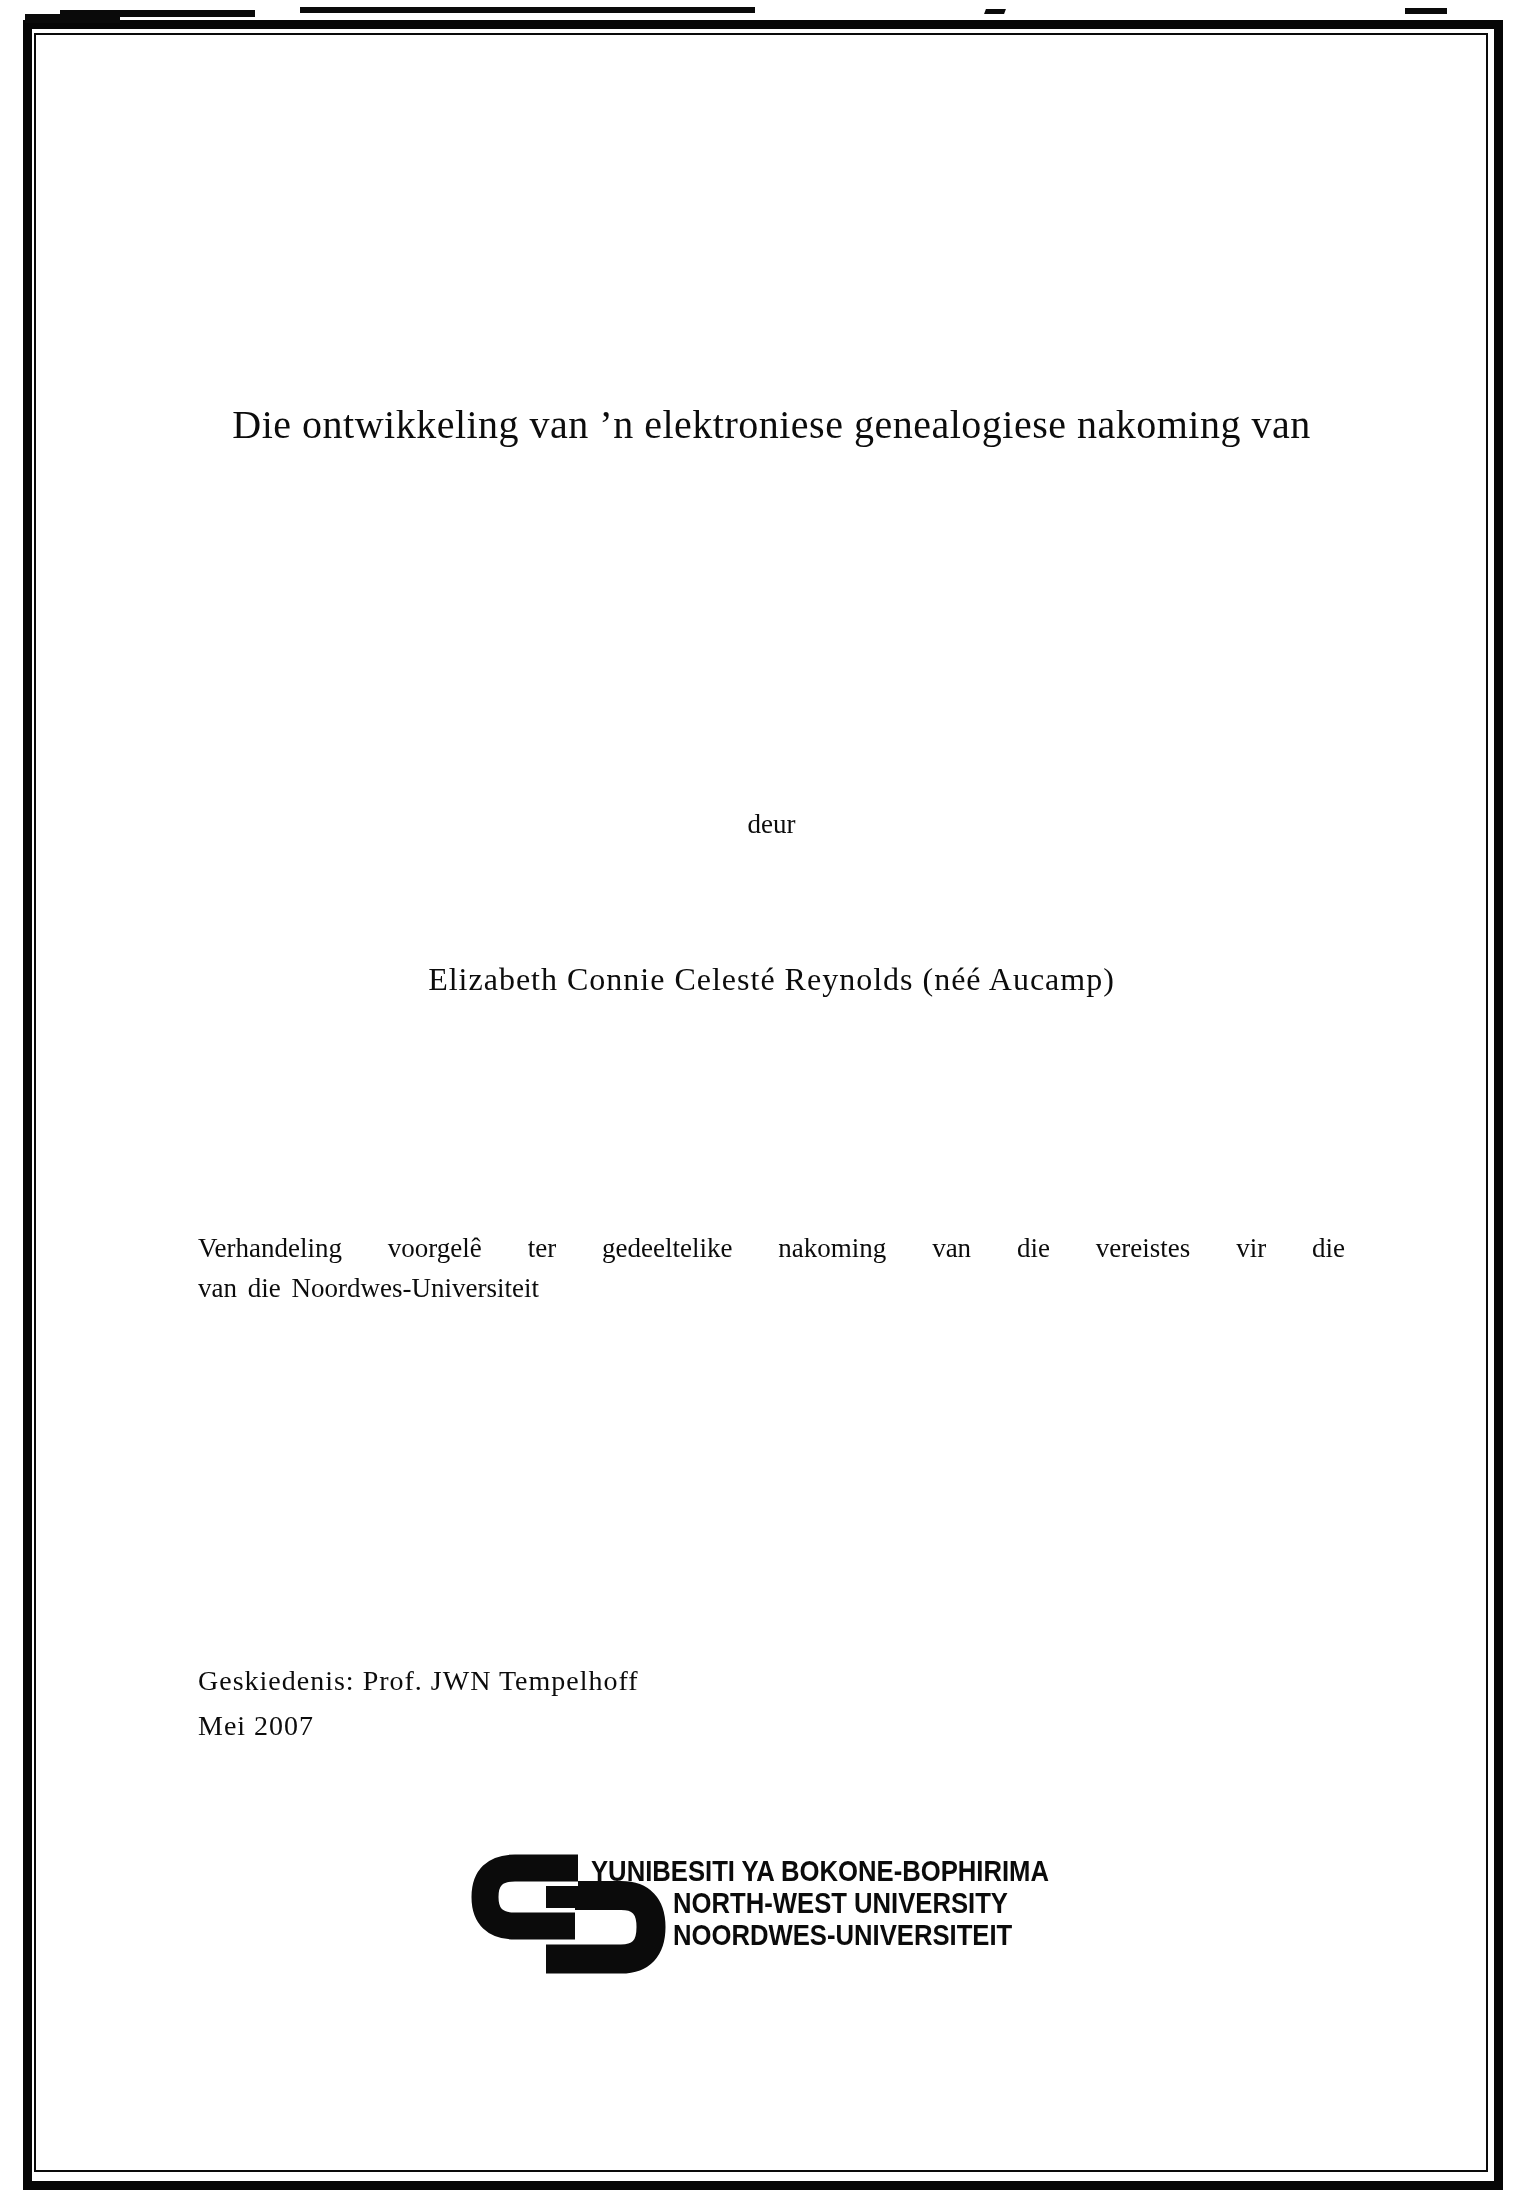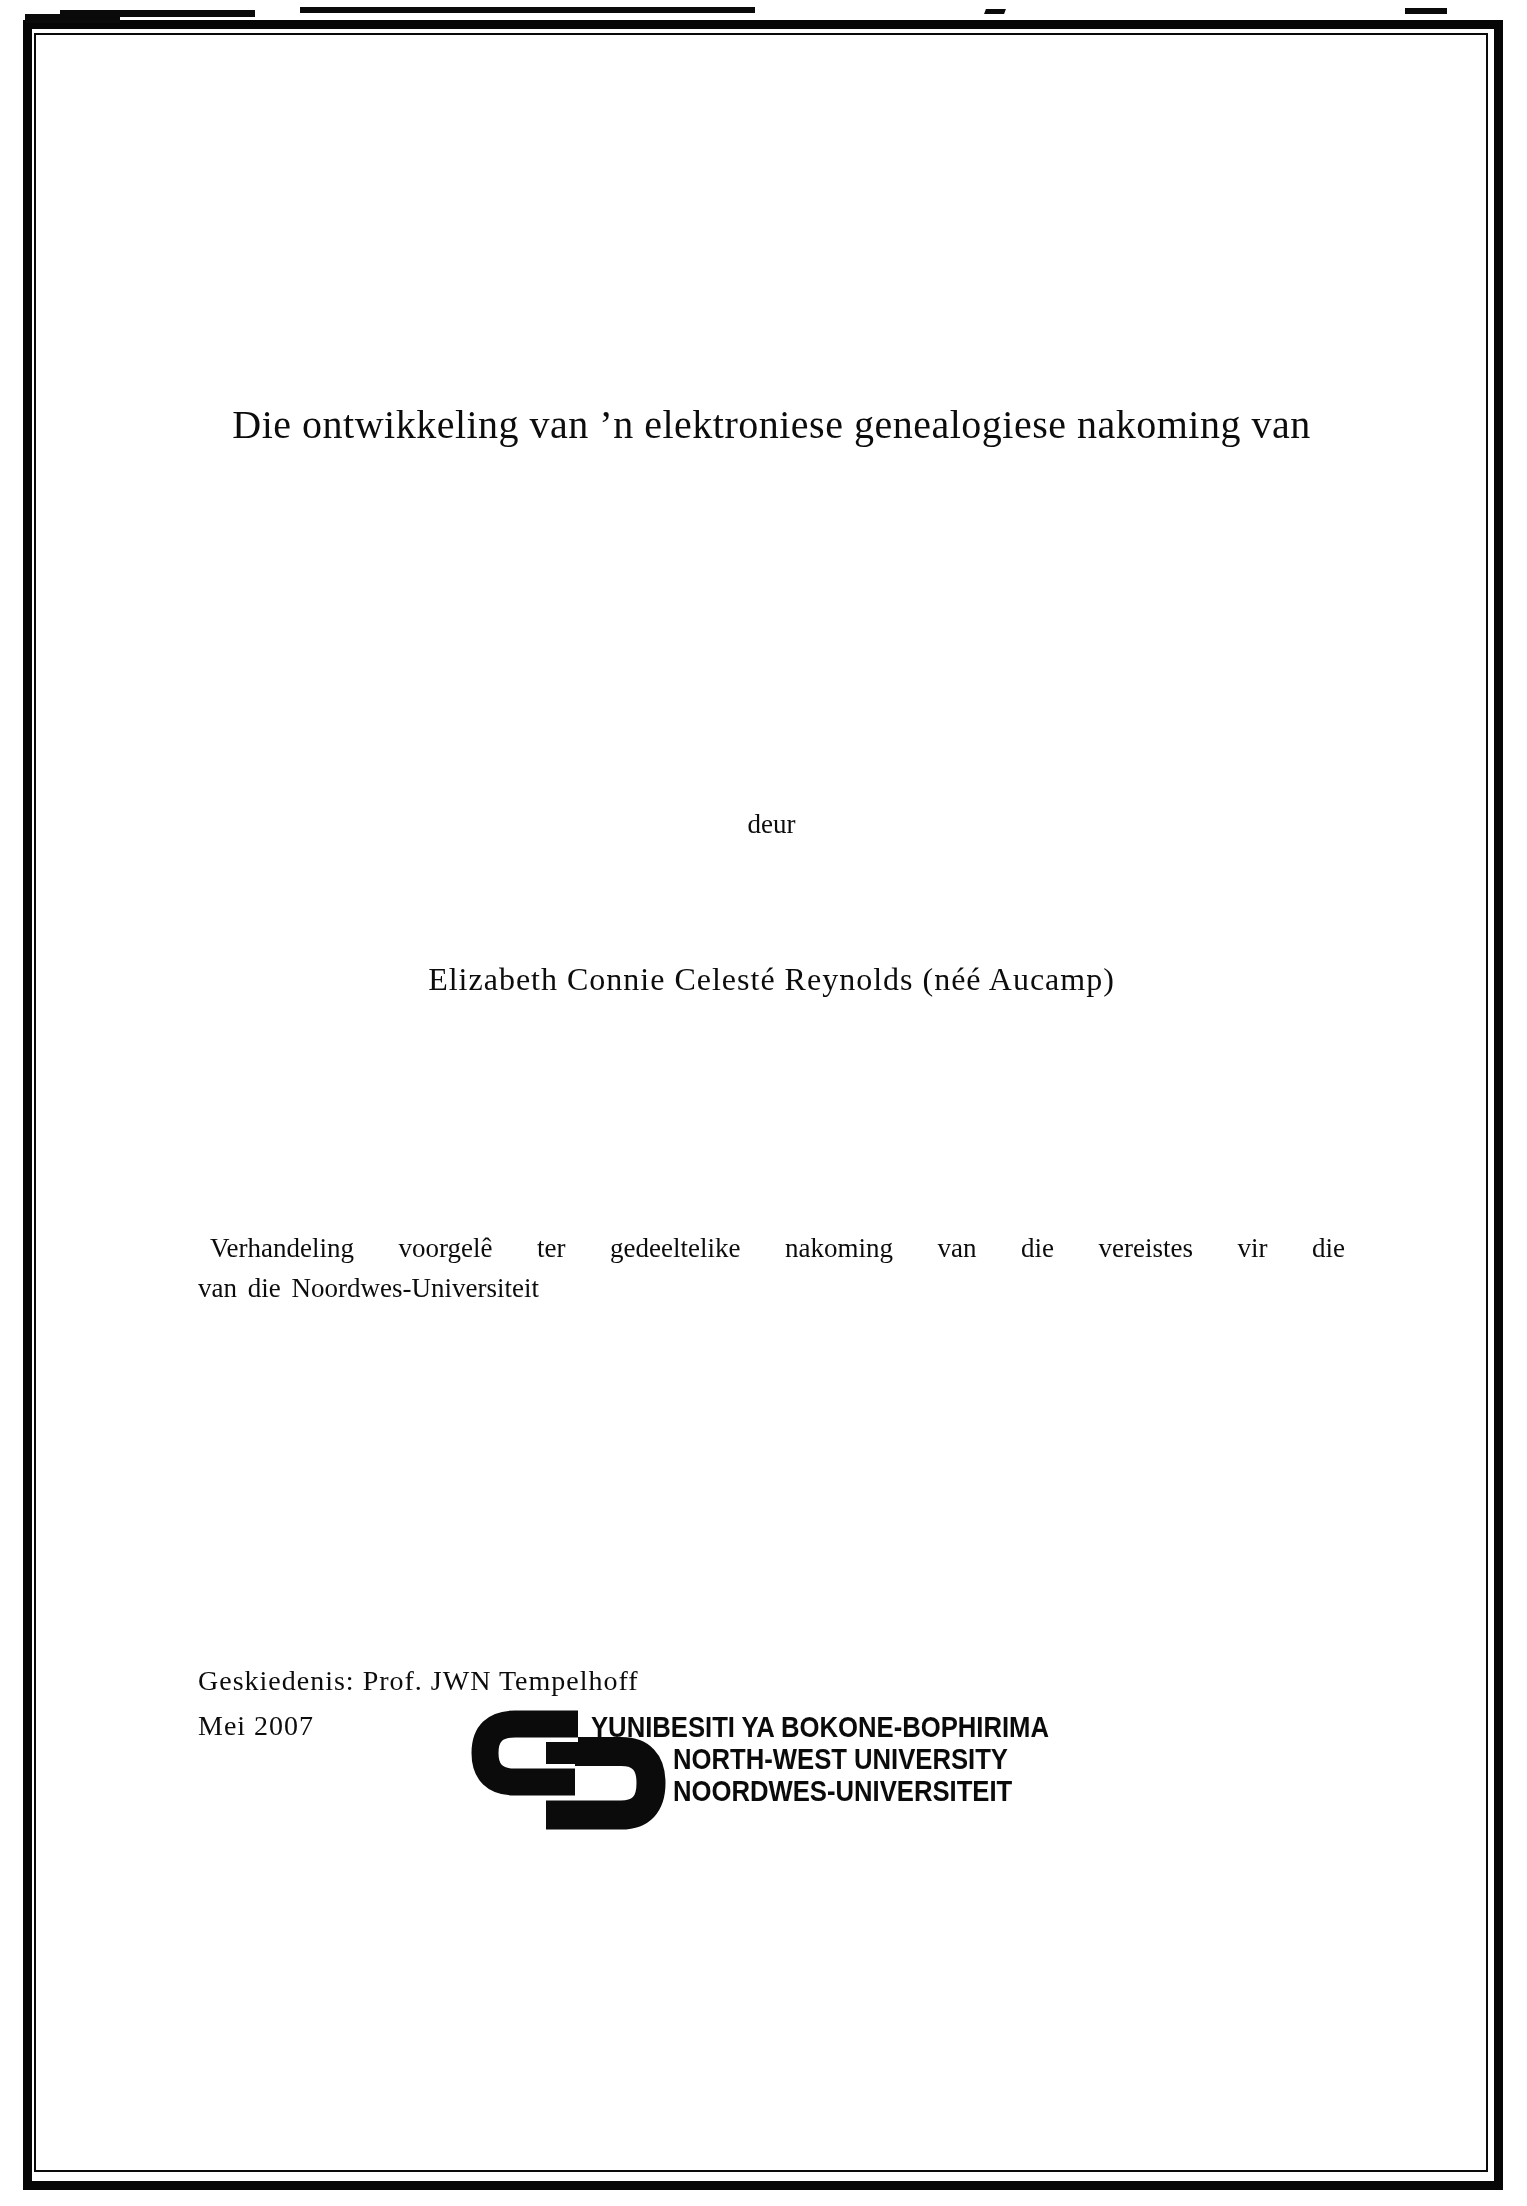--- a/index.html
+++ b/index.html
@@ -65,38 +65,37 @@
     left: 198px;
     top: 1228px;
     width: 1147px;
     font-size: 27px;
     line-height: 40px;
     word-spacing: 4px;
   }
   .statement .justified {
     text-align: justify;
     text-align-last: justify;
-    margin-left: 12px;
   }
   .supervisor-block {
     position: absolute;
     left: 198px;
     top: 1658px;
     width: 900px;
     font-size: 28px;
     line-height: 45px;
     letter-spacing: 1px;
   }
   .italic { font-style: italic; }
 
   
   .logo {
     position: absolute;
     left: 471px;
-    top: 1708px;
+    top: 1852px;
     width: 700px;
     height: 160px;
   }
   .logo-mark {
     position: absolute;
     left: 0;
     top: 2px;
   }
   .logo-text {
     position: absolute;

